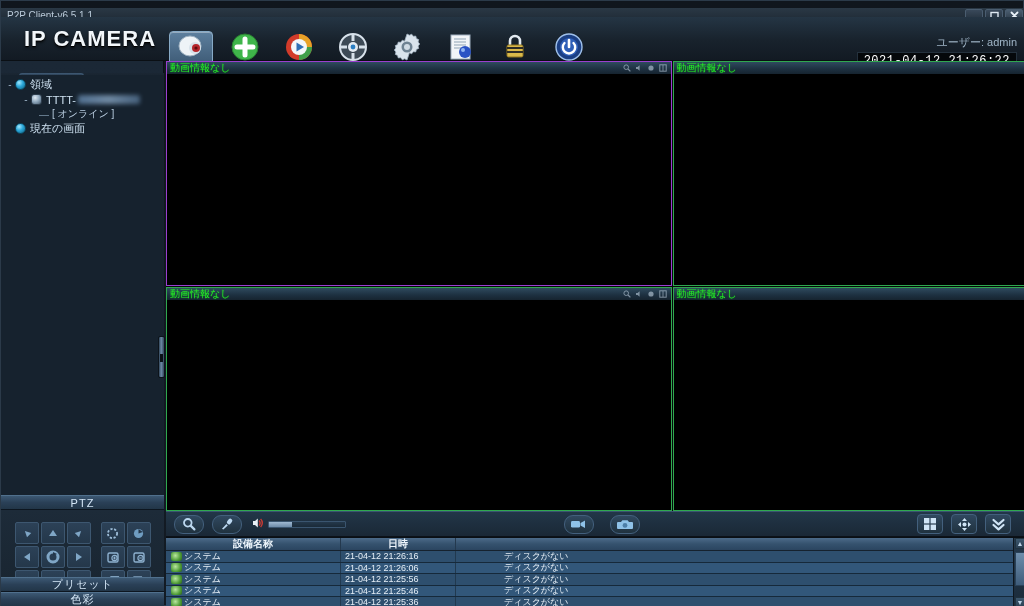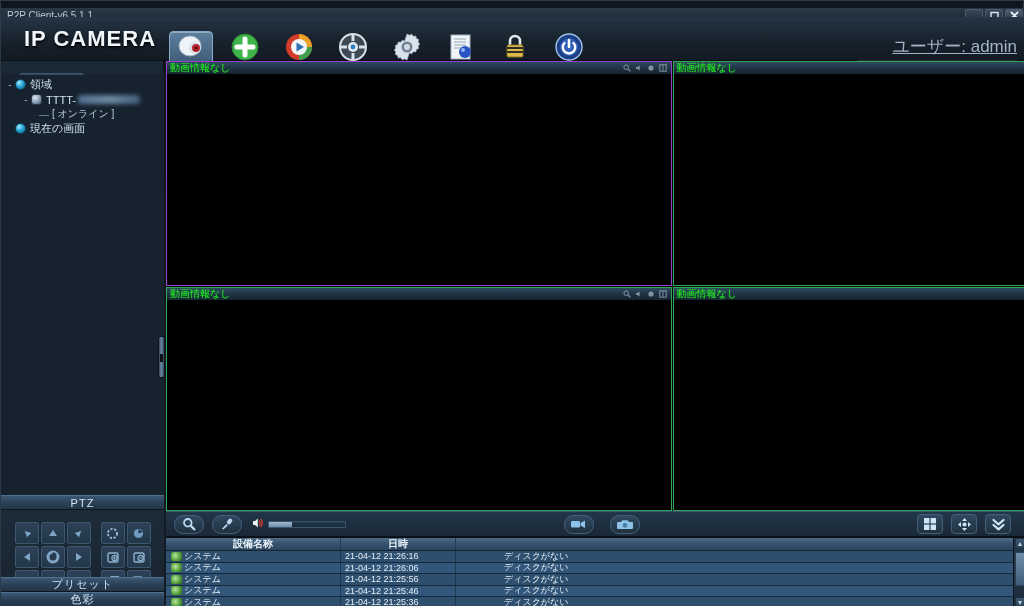--- a/index.html
+++ b/index.html
@@ -55,21 +55,21 @@
   .tbtn{
     width:44px; height:34px; display:flex; align-items:center; justify-content:center;
     border-radius:4px; border:1px solid transparent; position:relative;
   }
   .tbtn.sel{
     background:linear-gradient(180deg,#5d7f9e,#3e5b76);
     border:1px solid #87aac6;
     box-shadow:inset 0 1px 0 rgba(255,255,255,.35);
   }
   .userbox{ position:absolute; right:8px; top:18px; text-align:right; }
-  .userlabel{ font-size:17px; color:#9fb4c6;text-decoration:underline; }
+  .userlabel{ font-size:11px; color:#9fb4c6; }
   .clock{
     margin-top:2px;
     background:#05080b; border:1px solid #24313d;
     padding:1px 6px; font-family:"Liberation Mono", monospace;
     font-size:12px; color:#ffffff; letter-spacing:.5px;
   }
 
   
   .sidebar{
     position:absolute; left:0; top:60px; width:163px; height:546px;

